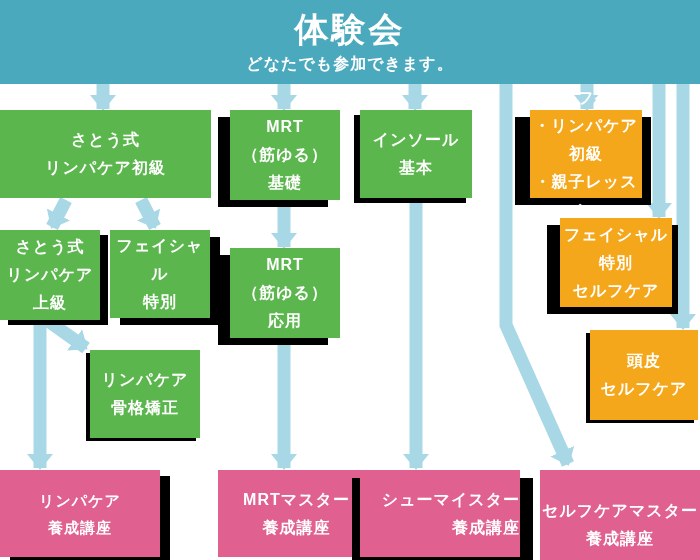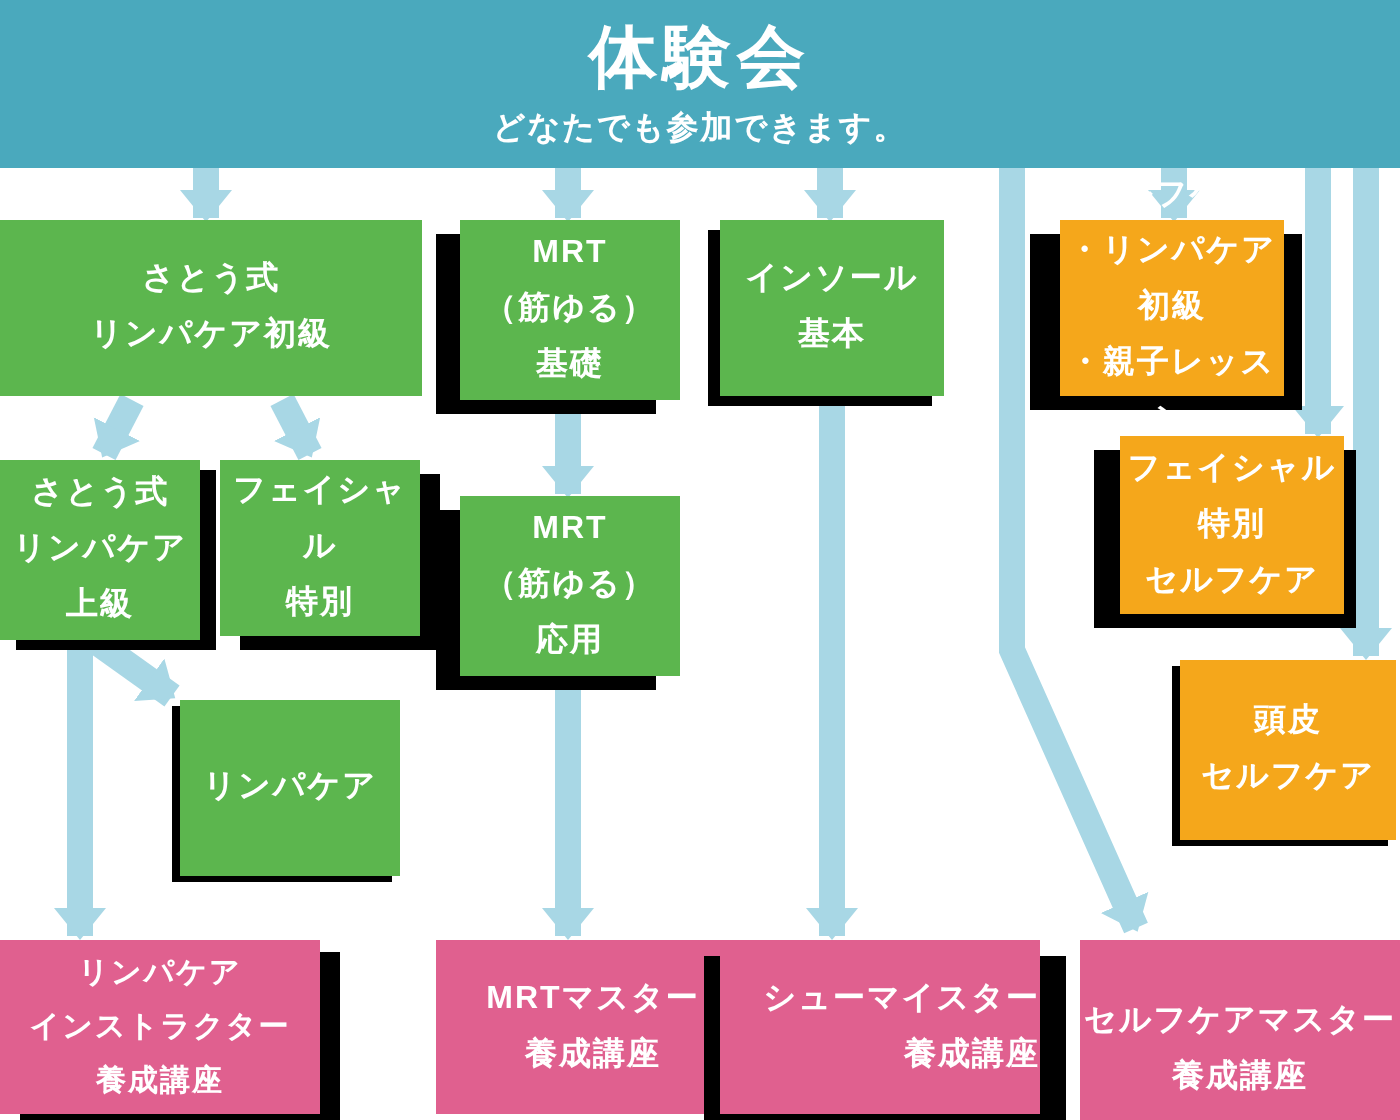--- a/index.html
+++ b/index.html
@@ -112,29 +112,29 @@
     <div>応用</div>
   </div>
   <div class="node orange" id="n-facial-self">
     <div>フェイシャル</div>
     <div>特別</div>
     <div>セルフケア</div>
   </div>
 
   <div class="node green" id="n-kokkaku">
     <div>リンパケア</div>
+    <div>骨格矯正</div>
   </div>
   <div class="node orange" id="n-touhi">
     <div>頭皮</div>
     <div>セルフケア</div>
   </div>
 
   <div class="node pink" id="n-lymph-inst">
     <div>リンパケア</div>
-    <div>インストラクター</div>
     <div>養成講座</div>
   </div>
   <div class="node pink" id="n-mrt-master">
     <div>MRTマスター</div>
     <div>養成講座</div>
   </div>
   <div class="node pink" id="n-shoemeister">
     <div>シューマイスター</div>
     <div>養成講座</div>
   </div>

